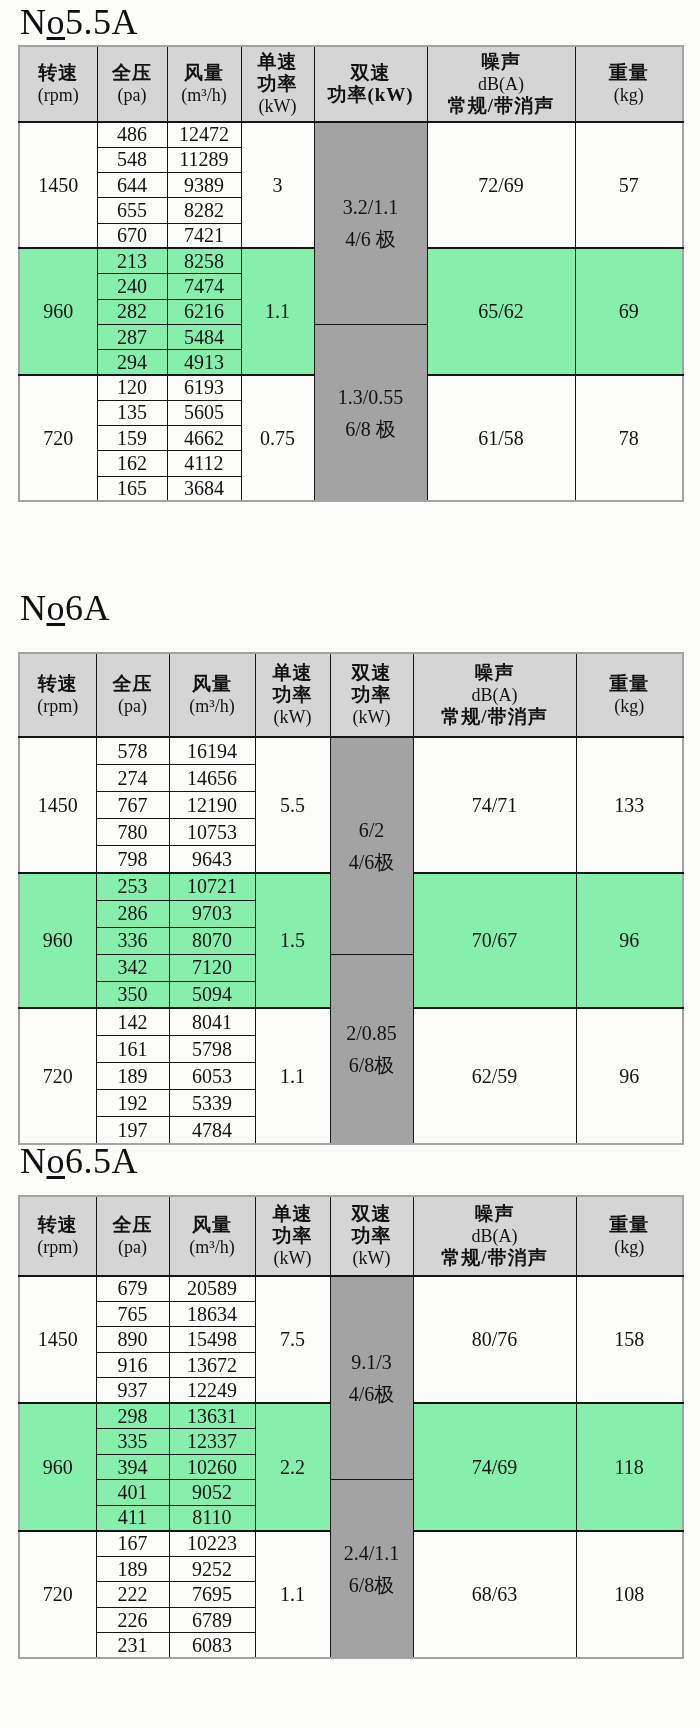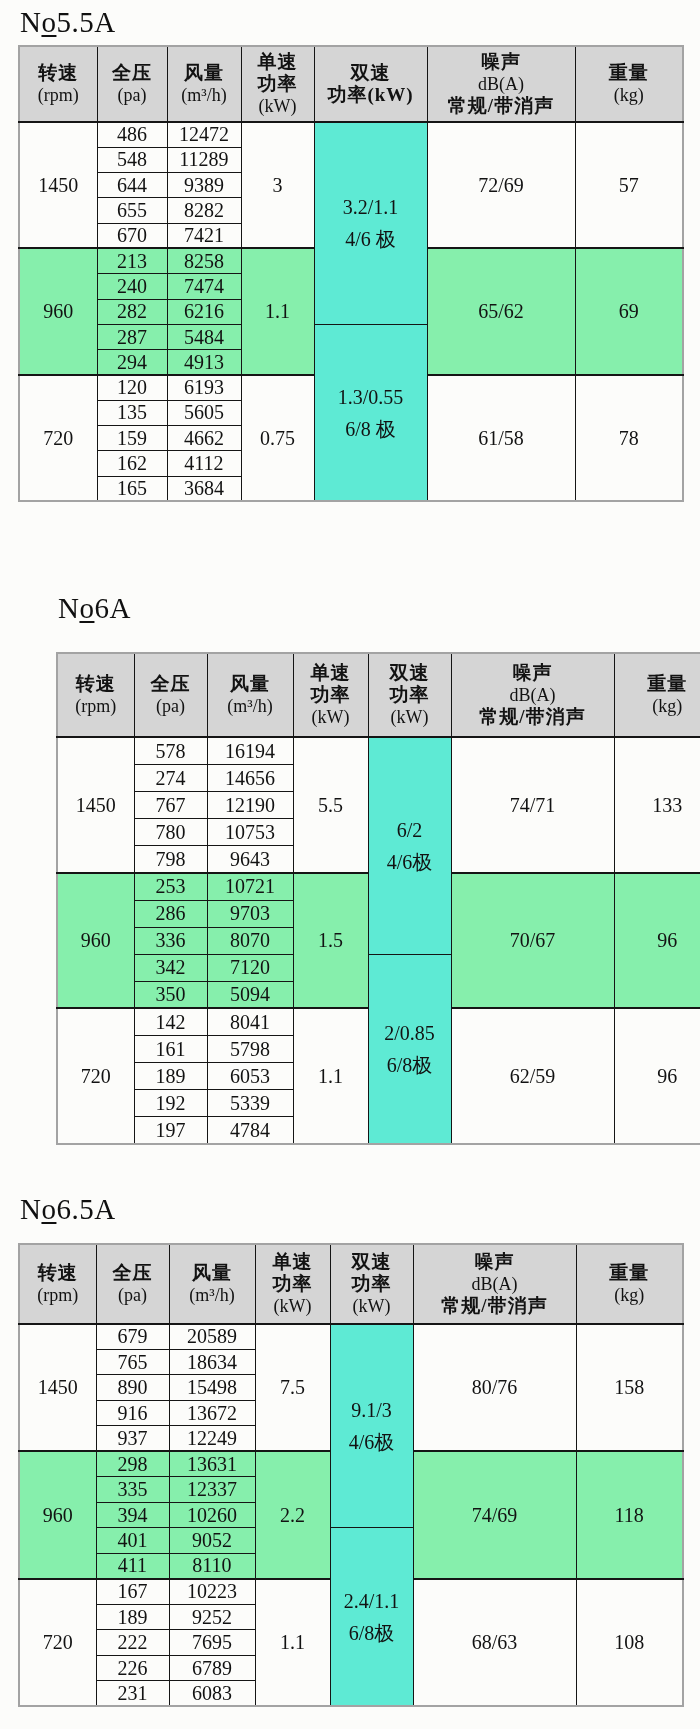--- a/index.html
+++ b/index.html
@@ -4,25 +4,25 @@
 <style>
   * { box-sizing: border-box; }
   html, body { margin: 0; padding: 0; }
   body {
     width: 700px; height: 1729px; overflow: hidden;
     background: #fcfcfa; color: #121212;
     font-family: "Liberation Serif", "DejaVu Serif", serif;
   }
   section { margin: 0; }
   section[data-name="spec-section"]:nth-of-type(1) { margin-top: 6px; }
-  section[data-name="spec-section"]:nth-of-type(2) { margin-top: 90px; padding-left: 38px; }
-  section[data-name="spec-section"]:nth-of-type(3) { margin-top: 48px; }
+  section[data-name="spec-section"]:nth-of-type(2) { margin-top: 90px; }
+  section[data-name="spec-section"]:nth-of-type(3) { }
 
   .t-title {
-    margin: 0 0 0 20px; font-size: 29px; font-weight: 400;
+    margin: 0 0 0 20px; font-size: 36px; font-weight: 400;
     line-height: 32px; letter-spacing: 0.5px; color: #101010;
   }
   .t-title .u { text-decoration: underline; text-underline-offset: 3px; }
   section:nth-of-type(1) .t-title { margin-bottom: 7px; }
   section:nth-of-type(2) .t-title { margin-bottom: 28px; }
   section:nth-of-type(3) .t-title { margin-bottom: 18px; }
 
   table.spec {
     border-collapse: collapse; table-layout: fixed;
     margin-left: 18px; width: 664px;
@@ -34,21 +34,21 @@
   }
   table.spec thead th {
     background: #d5d5d5; border-bottom: 2px solid #151515;
     font-size: 19px; line-height: 22px; padding: 2px 0;
   }
   .hl.cjk { font-weight: 700; letter-spacing: 1px; }
   .hl.lat { font-weight: 400; letter-spacing: 0; font-size: 18px; }
 
   table.spec tbody td { font-size: 20px; }
   td.rpm, td.single, td.noise, td.weight { font-size: 20px; }
-  td.dual { background: #5eead4; font-size: 19px; }
+  td.dual { background: #a3a3a3; font-size: 19px; }
   td.dual div { margin: 10px 0; line-height: 22px; }
   .shade { background: #86efac; }
   .gtop { border-top: 2px solid #151515 !important; }
 
   
   .t1 .c1 { width: 78px; }  .t1 .c2 { width: 70px; }  .t1 .c3 { width: 74px; }
   .t1 .c4 { width: 73px; }  .t1 .c5 { width: 113px; } .t1 .c6 { width: 148px; }
   .t1 .c7 { width: 108px; }
   .t23 .c1 { width: 77px; } .t23 .c2 { width: 73px; } .t23 .c3 { width: 86px; }
   .t23 .c4 { width: 75px; } .t23 .c5 { width: 83px; } .t23 .c6 { width: 163px; }

